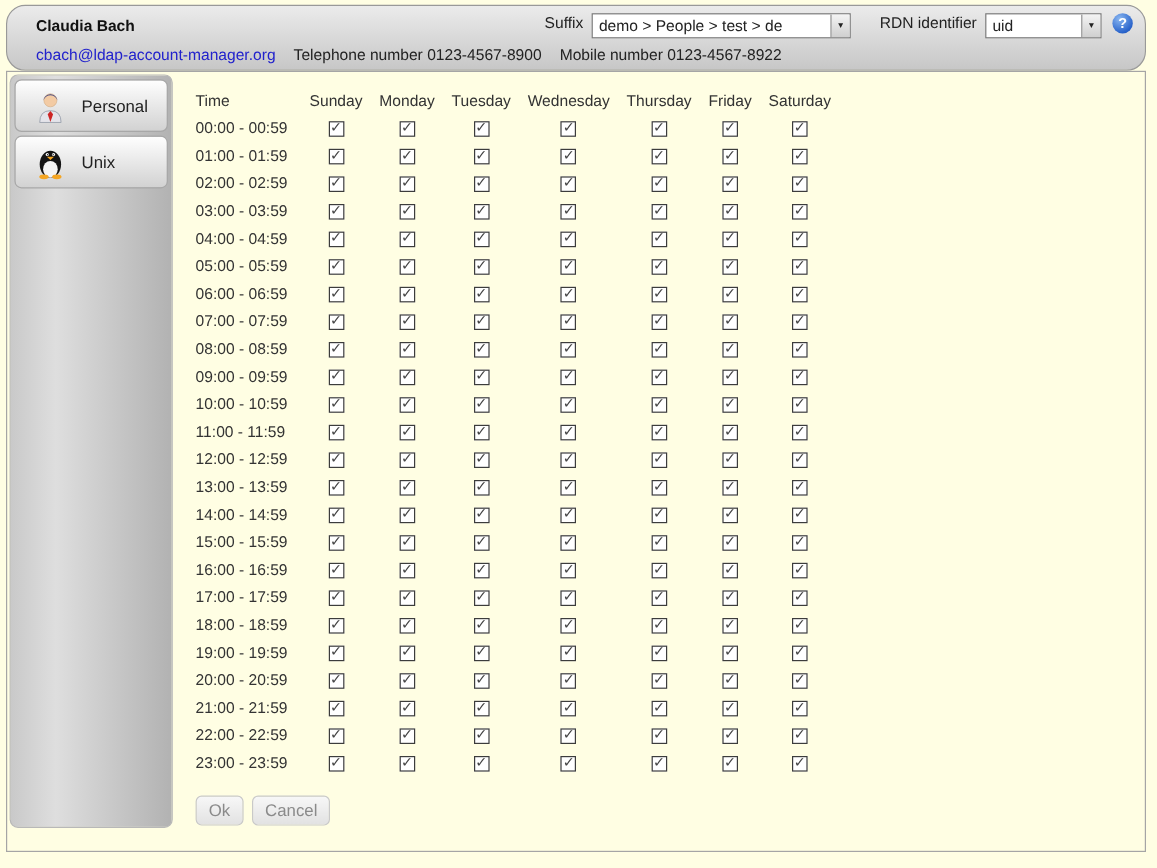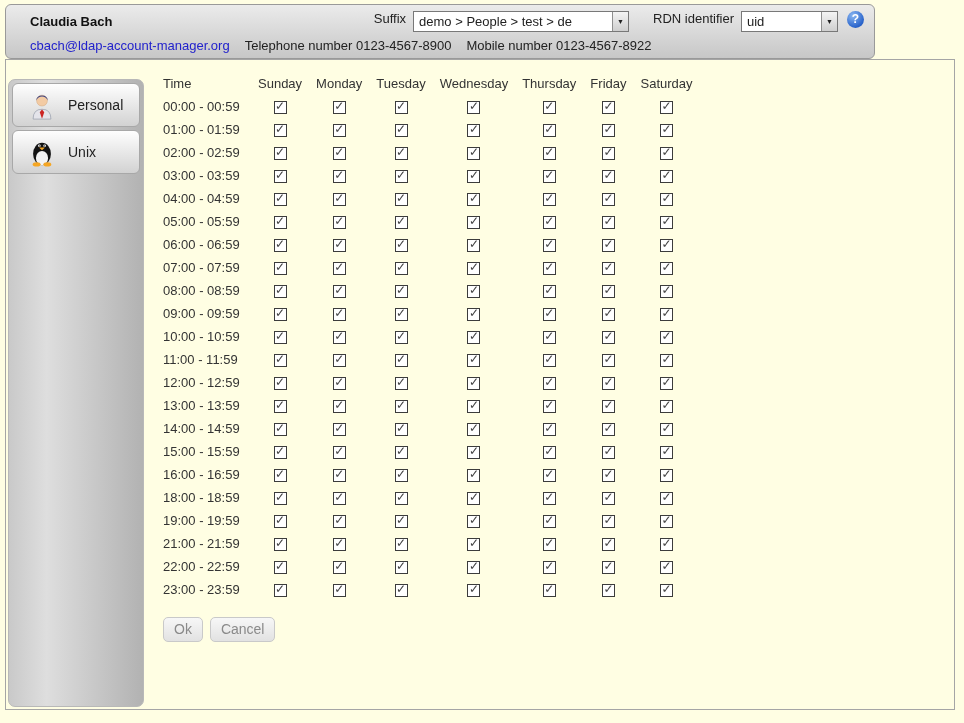--- a/index.html
+++ b/index.html
@@ -6,23 +6,23 @@
   html,body { margin:0; padding:0; }
   body {
     width:964px; height:723px; position:relative; overflow:hidden;
     background:#fffee3;
     font-family:"Liberation Sans","DejaVu Sans",sans-serif;
     font-size:13px; color:#333;
   }
 
   
   .header-box {
-    position:absolute; left:5px; top:4px; width:870px; height:55px;
+    position:absolute; left:5px; top:4px; width:950px; height:55px;
     background:linear-gradient(#ebebeb,#c7c7c7);
-    border:1px solid #999; border-radius:6px;
+    border:1px solid #999; border-radius:16px;
   }
   .header-row1 { display:flex; align-items:center; height:29px; padding:3px 10px 0 24px; }
   .user-name { font-weight:bold; color:#111; }
   .header-right { margin-left:auto; display:flex; align-items:flex-start; }
   .field-label { color:#222; margin-right:7px; }
   .rdn-label { margin-left:24px; }
 
   .select {
     display:inline-flex; align-items:stretch; height:21px;
     background:#fff; border:1px solid #787878; overflow:hidden;
@@ -50,21 +50,21 @@
   .email-link { color:#2222cc; text-decoration:none; cursor:pointer; }
   .phone-text { margin-left:15px; color:#222; }
 
   
   .content-box {
     position:absolute; left:5px; top:59px; width:950px; height:651px;
     border:1px solid #a5a5a5; background:#fffee3;
   }
 
   .sidebar {
-    position:absolute; left:2px; top:19px; width:136px; height:628px;
+    position:absolute; left:2px; top:2px; width:136px; height:628px;
     border:1px solid #b8b8b8; border-radius:7px;
     background:linear-gradient(to right,#c9c9c9,#dedede 28%,#b2b2b2);
     padding-top:3px;
   }
   .tab {
     position:relative; margin:0 3px 3px 3px; height:44px;
     background:linear-gradient(#fefefe,#d2d2d2);
     border:1px solid #a8a8a8; border-radius:6px;
     display:flex; align-items:center; cursor:pointer;
   }
@@ -347,31 +347,51 @@
             <td class="time-cell">16:00 - 16:59</td>
             <td><input type="checkbox" checked="" style=""></td>
             <td><input type="checkbox" checked="" style=""></td>
             <td><input type="checkbox" checked="" style=""></td>
             <td><input type="checkbox" checked="" style=""></td>
             <td><input type="checkbox" checked="" style=""></td>
             <td><input type="checkbox" checked="" style=""></td>
             <td><input type="checkbox" checked="" style=""></td>
           </tr>
           <tr>
+            <td class="time-cell">17:00 - 17:59</td>
+            <td><input type="checkbox" checked="" style=""></td>
+            <td><input type="checkbox" checked="" style=""></td>
+            <td><input type="checkbox" checked="" style=""></td>
+            <td><input type="checkbox" checked="" style=""></td>
+            <td><input type="checkbox" checked="" style=""></td>
+            <td><input type="checkbox" checked="" style=""></td>
+            <td><input type="checkbox" checked="" style=""></td>
+          </tr>
+          <tr>
             <td class="time-cell">18:00 - 18:59</td>
             <td><input type="checkbox" checked="" style=""></td>
             <td><input type="checkbox" checked="" style=""></td>
             <td><input type="checkbox" checked="" style=""></td>
             <td><input type="checkbox" checked="" style=""></td>
             <td><input type="checkbox" checked="" style=""></td>
             <td><input type="checkbox" checked="" style=""></td>
             <td><input type="checkbox" checked="" style=""></td>
           </tr>
           <tr>
             <td class="time-cell">19:00 - 19:59</td>
+            <td><input type="checkbox" checked="" style=""></td>
+            <td><input type="checkbox" checked="" style=""></td>
+            <td><input type="checkbox" checked="" style=""></td>
+            <td><input type="checkbox" checked="" style=""></td>
+            <td><input type="checkbox" checked="" style=""></td>
+            <td><input type="checkbox" checked="" style=""></td>
+            <td><input type="checkbox" checked="" style=""></td>
+          </tr>
+          <tr>
+            <td class="time-cell">20:00 - 20:59</td>
             <td><input type="checkbox" checked="" style=""></td>
             <td><input type="checkbox" checked="" style=""></td>
             <td><input type="checkbox" checked="" style=""></td>
             <td><input type="checkbox" checked="" style=""></td>
             <td><input type="checkbox" checked="" style=""></td>
             <td><input type="checkbox" checked="" style=""></td>
             <td><input type="checkbox" checked="" style=""></td>
           </tr>
           <tr>
             <td class="time-cell">21:00 - 21:59</td>

